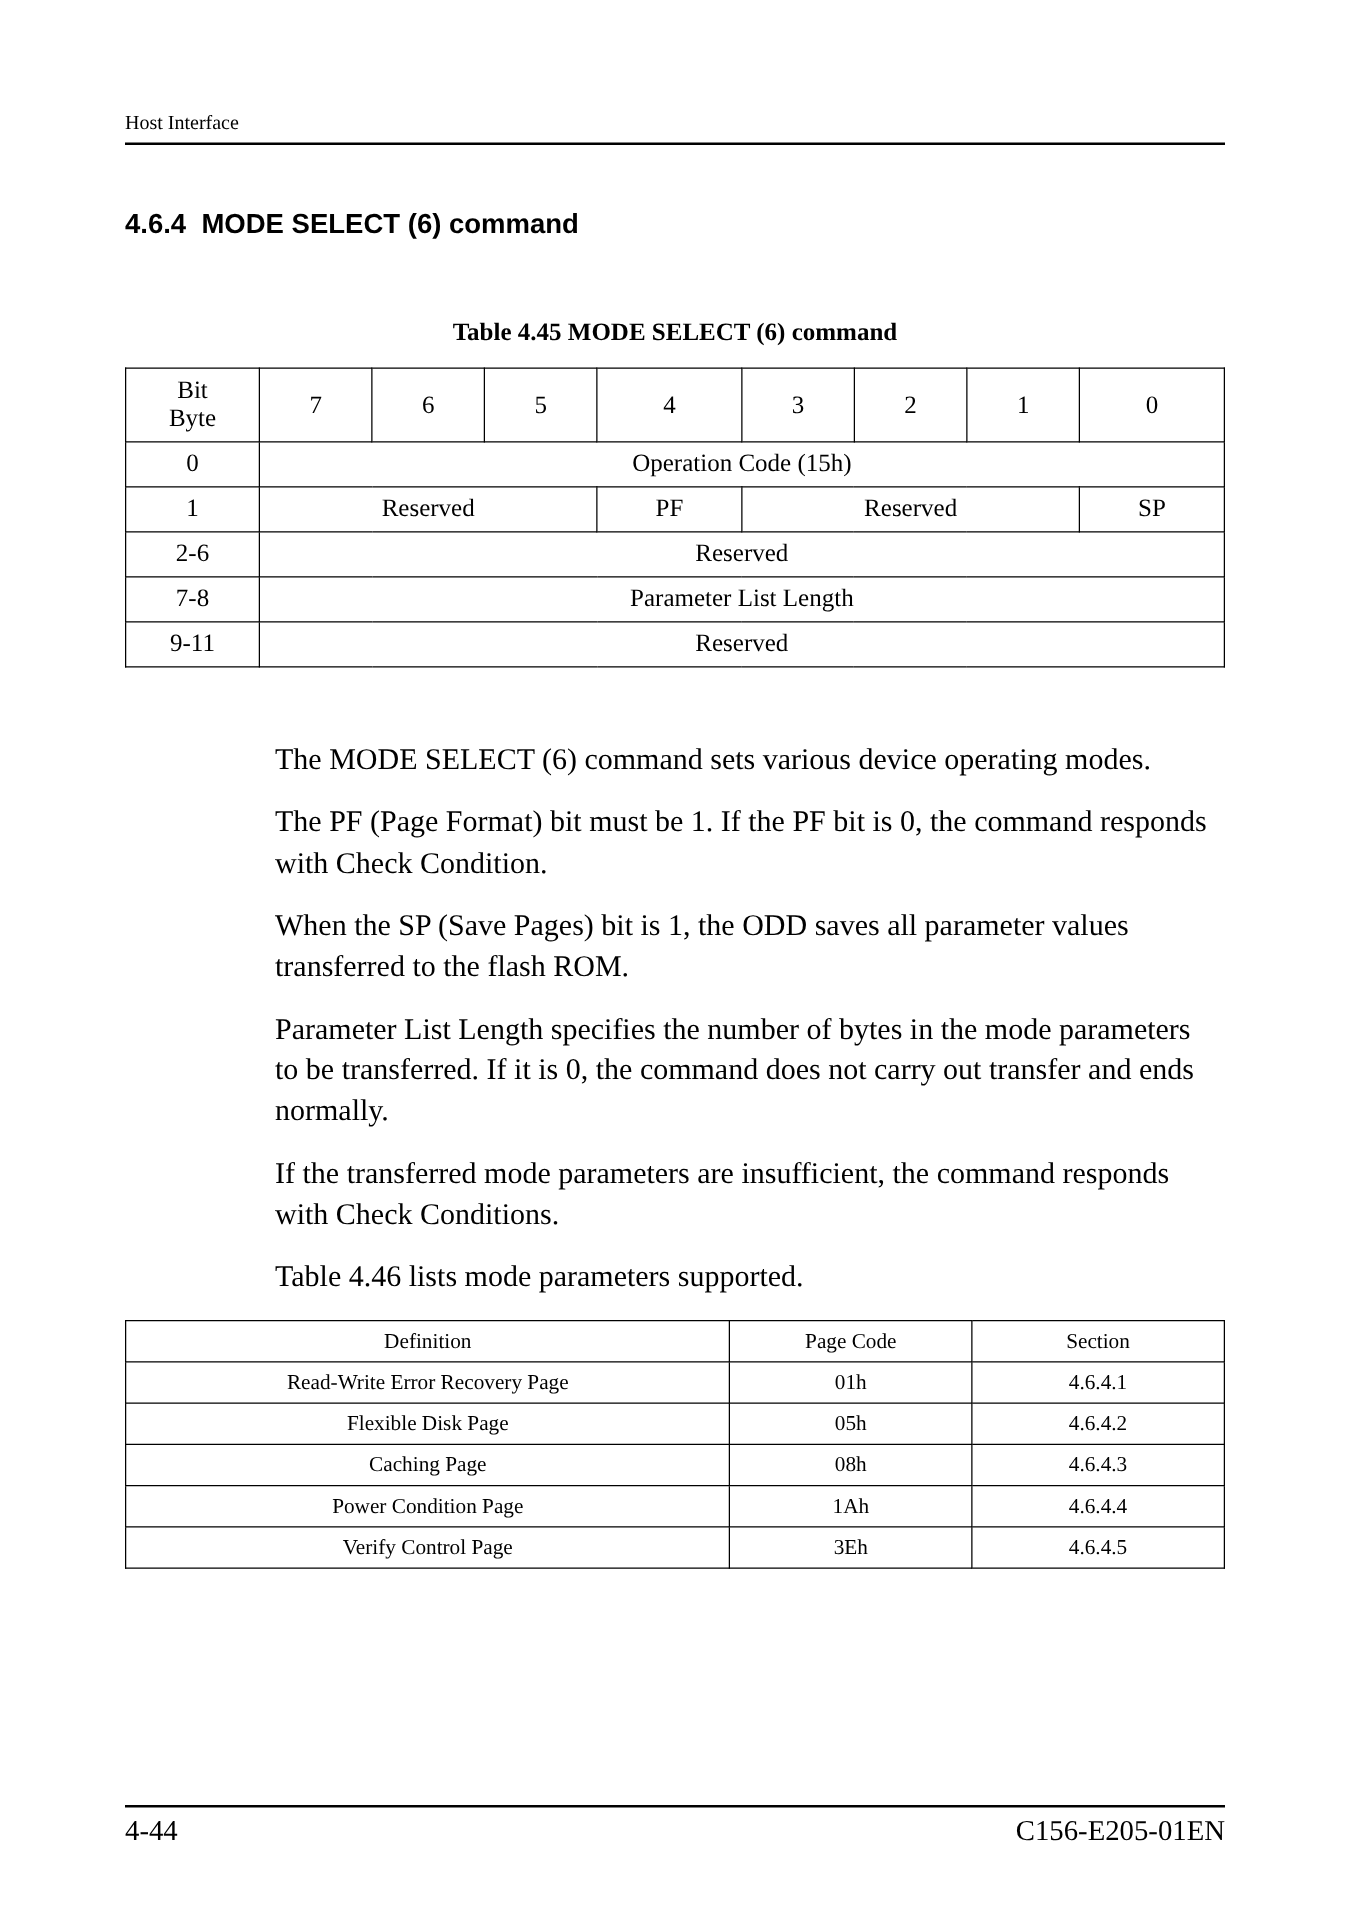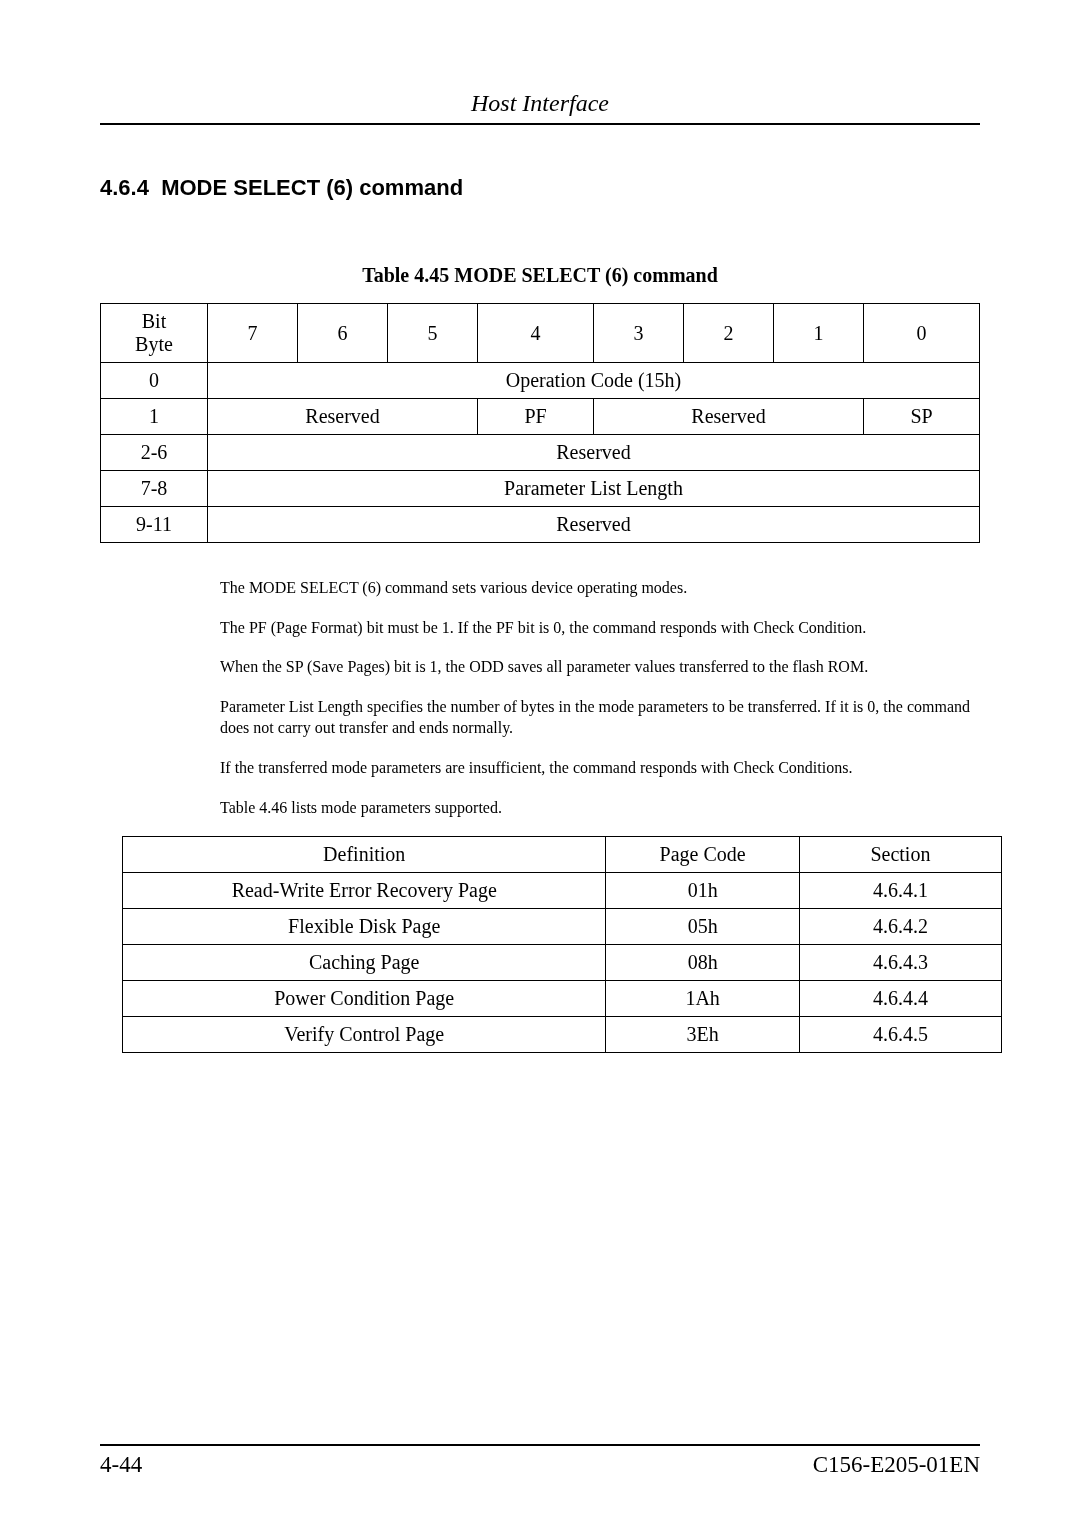--- a/index.html
+++ b/index.html
@@ -12,24 +12,22 @@
     height: 1528px;
     box-sizing: border-box;
   }
   .page {
     padding: 90px 100px 60px 100px;
     box-sizing: border-box;
     height: 100%;
     position: relative;
   }
   .running-head {
-    font-style: italic;
-    font-size: 24px;
+    font-size: 16px;
     margin-bottom: 6px;
-    text-align: center;
   }
   .rule {
     border-top: 2px solid #000;
     margin-bottom: 50px;
   }
   .section-heading {
     font-family: Arial, Helvetica, sans-serif;
     font-weight: bold;
     font-size: 22px;
     margin-bottom: 63px;
@@ -52,31 +50,31 @@
     text-align: center;
     vertical-align: middle;
   }
   table.cmd .rowhdr {
     width: 90px;
     margin-left: 20px;
   }
   .body-text {
     margin-left: 120px;
     margin-right: 10px;
-    font-size: 16px;
+    font-size: 24px;
+    margin-top: 24px;
   }
   .body-text p {
     margin: 0 0 18px 0;
     line-height: 1.35;
   }
   table.params {
     border-collapse: collapse;
     width: 100%;
-    font-size: 20px;
-    margin-left: 22px;
+    font-size: 17px;
   }
   table.params th, table.params td {
     border: 1px solid #000;
     padding: 6px 10px;
   }
   table.params th {
     font-weight: normal;
     text-align: center;
   }
   table.params td.def {

